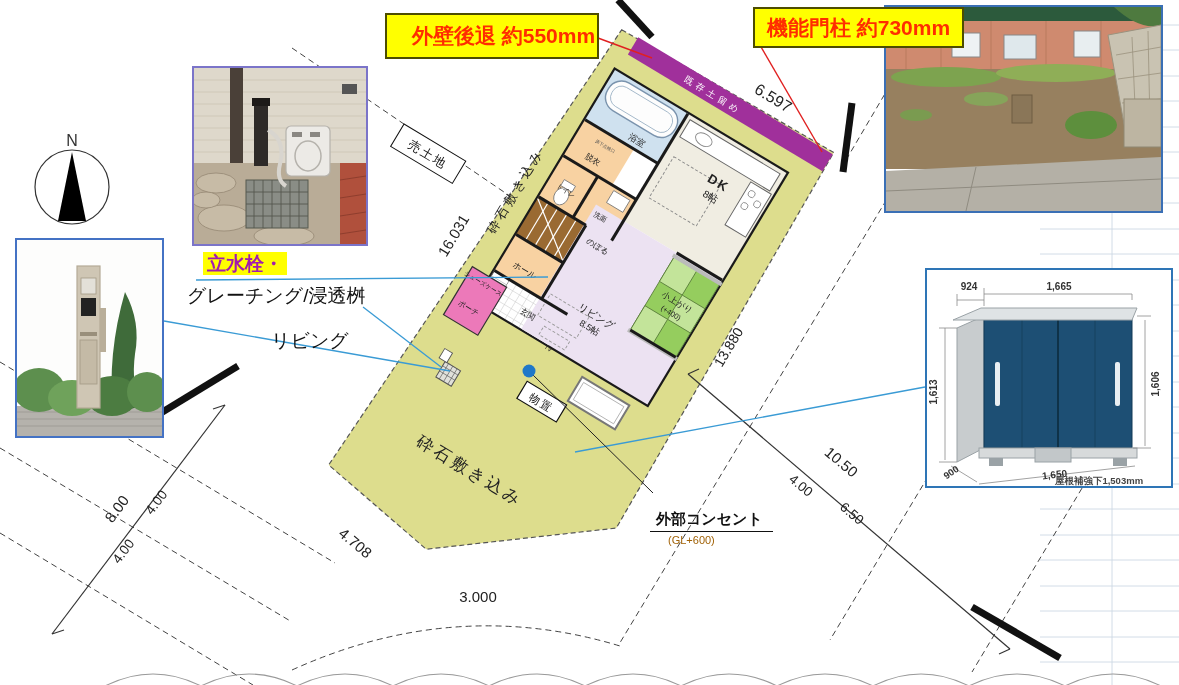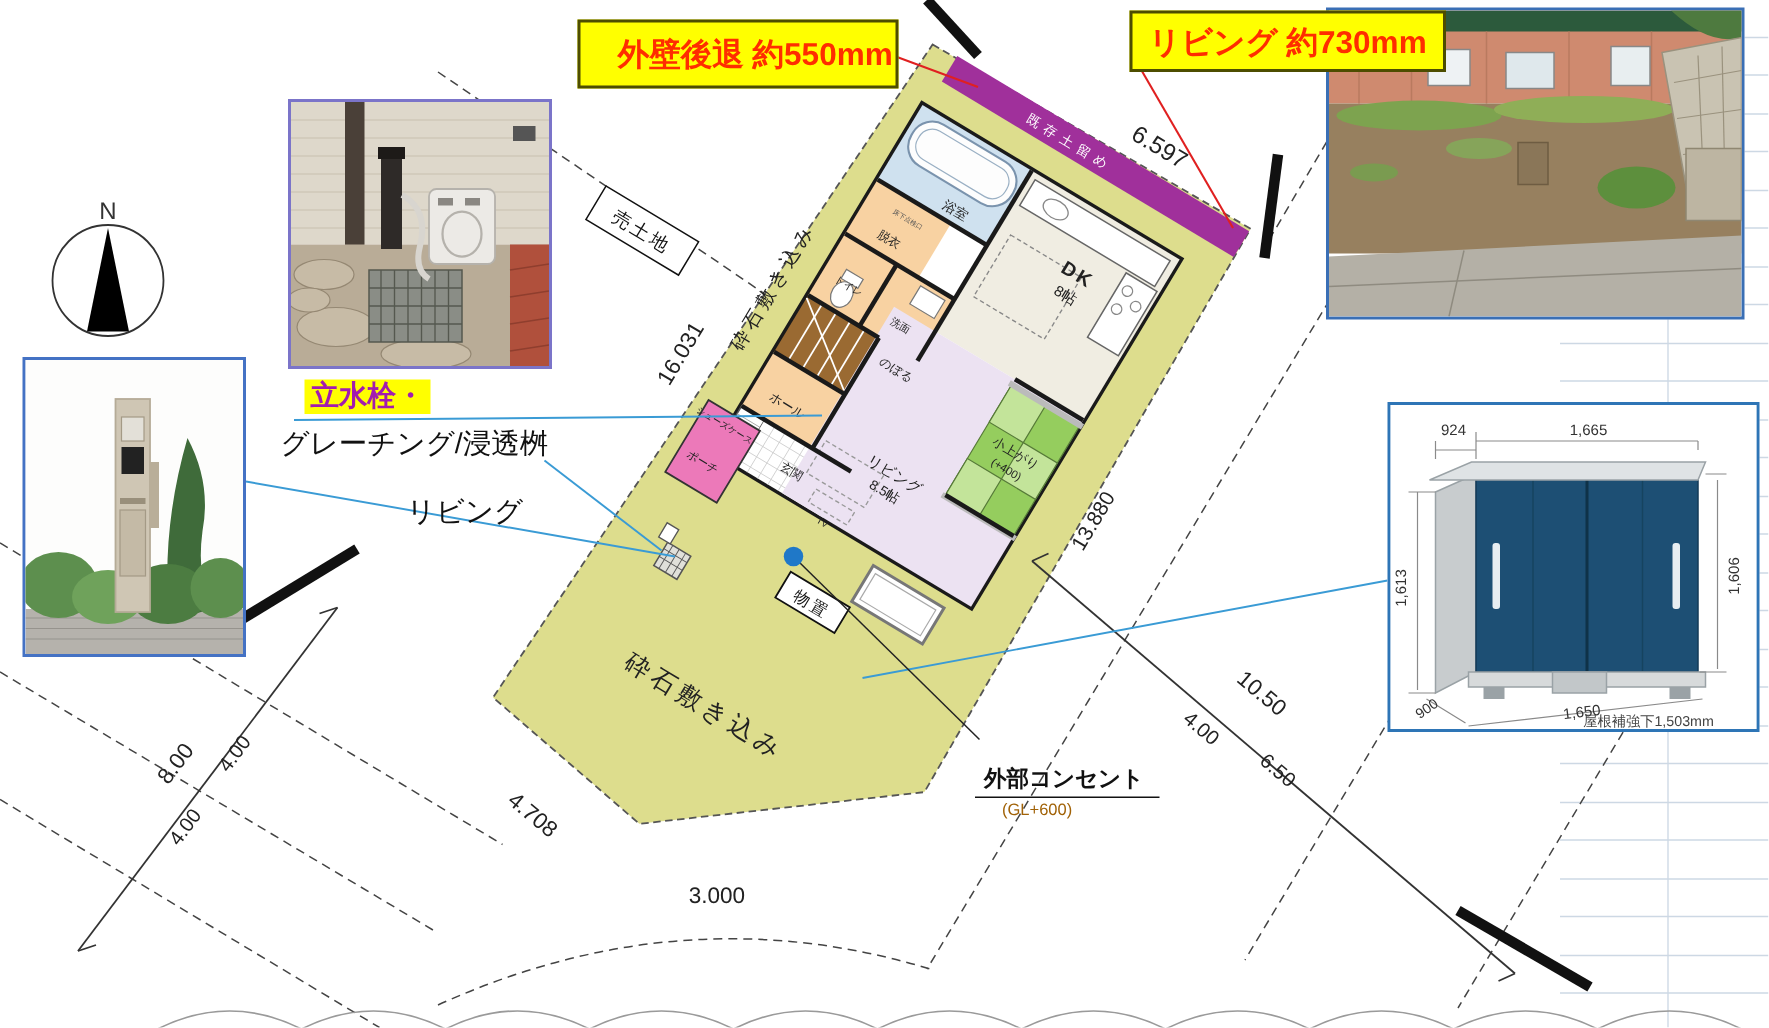--- a/index.html
+++ b/index.html
@@ -1,20 +1,20 @@
 <!DOCTYPE html>
 <html><head>
 <meta charset="utf-8">
 <style>
   html,body{margin:0;padding:0;}
   body{width:1179px;height:685px;position:relative;overflow:hidden;background:#fff;
        font-family:"Liberation Sans",sans-serif;}
   #stage{position:absolute;left:0;top:0;width:1179px;height:685px;}
   svg text{font-family:"Liberation Sans",sans-serif;}
-  .photo{position:absolute;box-sizing:border-box;background:#fff;}
+  .photo{position:absolute;box-sizing:border-box;background:#fff;font-weight:bold;}
   .photo svg{display:block;}
   #photo-standpipe{left:192px;top:66px;width:176px;height:180px;border:2px solid #7b74c9;}
   #photo-gatepost{left:15px;top:238px;width:149px;height:200px;border:2px solid #4472c4;}
   #photo-lot{left:884px;top:5px;width:279px;height:208px;border:2px solid #3a6fb5;}
   #shed-product{left:925px;top:268px;width:248px;height:220px;border:2px solid #2e75b6;}
   .callout{position:absolute;box-sizing:border-box;}
   .setback-box{background:#ffff00;border:2px solid #4d4d00;color:#ff2d00;
       font-weight:700;font-size:21px;display:flex;align-items:center;justify-content:center;}
   #setback-left{left:385px;top:13px;width:214px;height:46px;padding-left:23px;}
   #setback-right{left:753px;top:7px;width:211px;height:41px;}
@@ -403,21 +403,21 @@
       <text transform="rotate(-7 128 208)" x="128" y="208" font-size="10">1,650</text>
       <text x="172" y="214" font-size="9.5" fill="#444">屋根補強下1,503mm</text>
     </g>
   </svg>
 </div>
 
 <div class="callout setback-box" id="setback-left">
   <span>外壁後退 約550mm</span>
 </div>
 <div class="callout setback-box" id="setback-right">
-  <span>リビング 約730mm</span>
+  <span>機能門柱 約730mm</span>
 </div>
 <div class="callout" id="standpipe-note">
   <span class="hl">立水栓・</span>
 </div>
 <div class="callout" id="grating-note">
   <span>グレーチング/浸透桝</span>
 </div>
 <div class="callout" id="gatepost-note">
   <span>リビング</span>
 </div>

